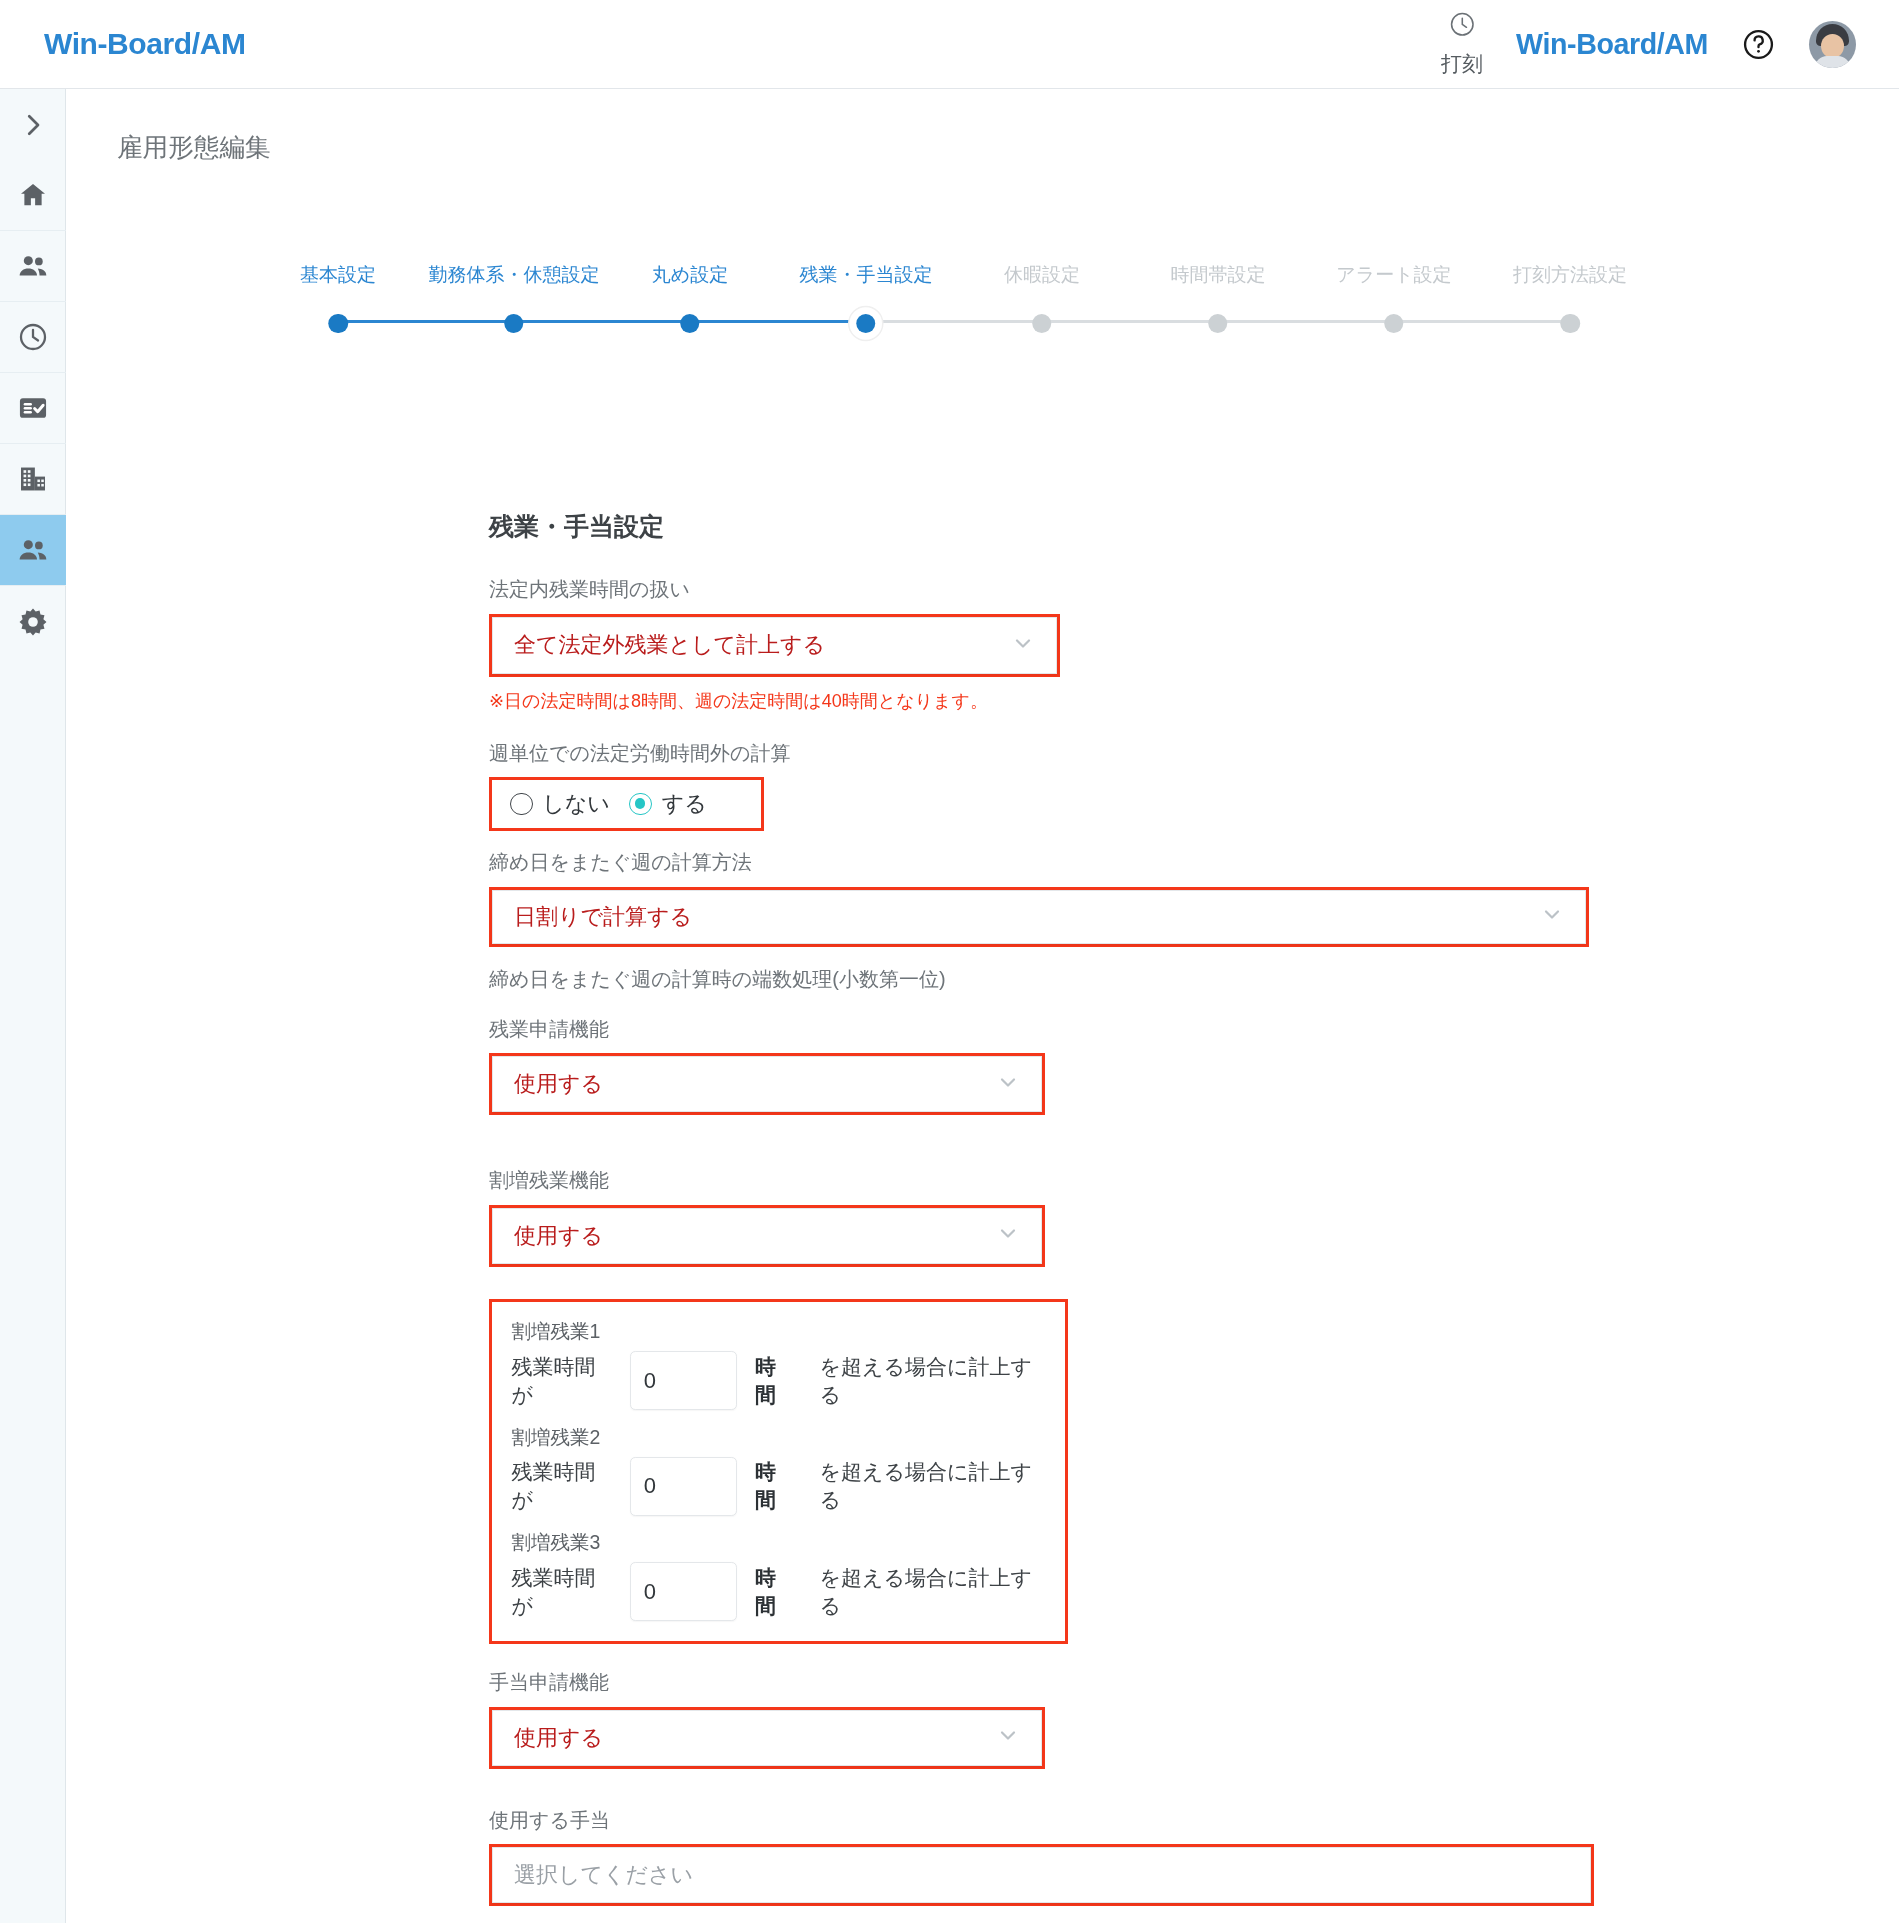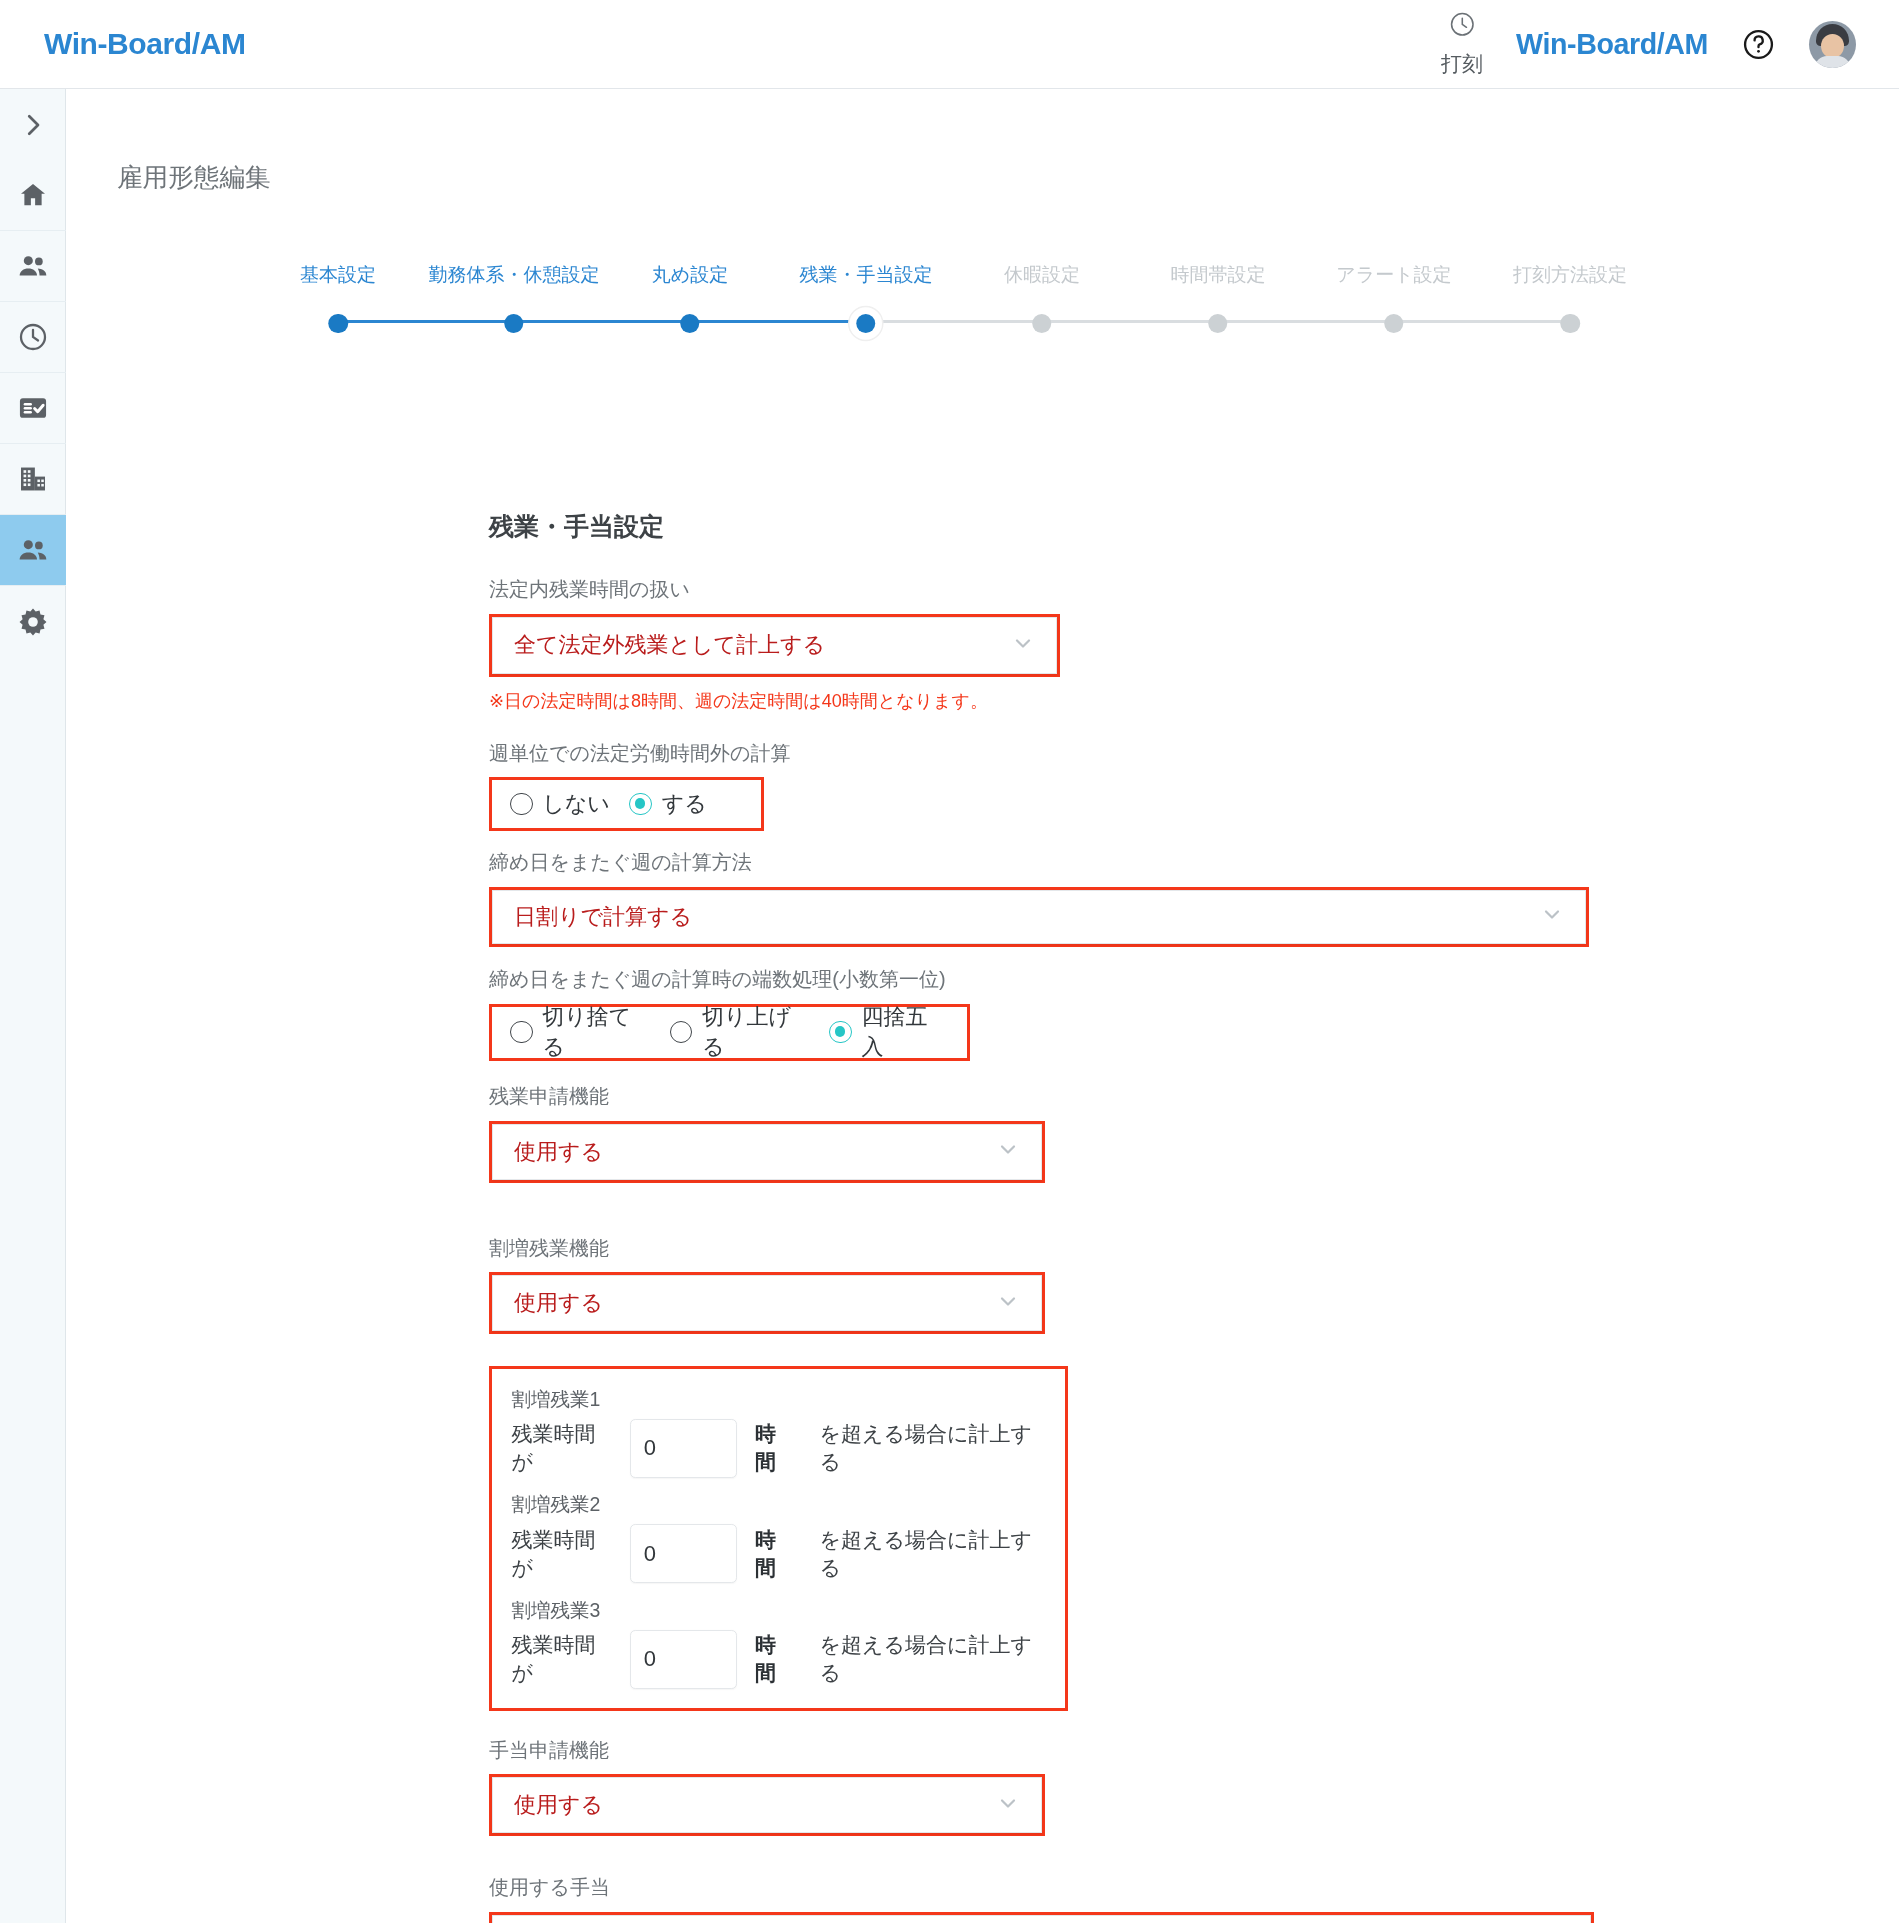--- a/index.html
+++ b/index.html
@@ -108,21 +108,21 @@
 
   
   .main {
     position: absolute;
     top: 89px; left: 67px;
     width: 1833px; height: 1834px;
     background: #ffffff;
     overflow: hidden;
   }
   .page-title {
-    margin-top: 71px;
+    margin-top: 41px;
     margin-left: 50px;
     font-size: 25.6px;
     color: #6e7479;
     font-weight: 400;
   }
 
   
   .stepper {
     position: absolute;
     top: 173px;
@@ -493,36 +493,20 @@
         <span>日割りで計算する</span>
         <span class="chev">
           <svg width="24" height="24" viewBox="0 0 24 24" fill="none" stroke="#bcc2c7" stroke-width="2.2" stroke-linecap="round" stroke-linejoin="round">
               <path d="M6 9.5 L12 15.5 L18 9.5"></path>
             </svg>
         </span>
       </div>
     </div>
 
     <div class="field-label" style="margin-top:19.5px;">締め日をまたぐ週の計算時の端数処理(小数第一位)</div>
-    <div class="hl" style="width:481px; height:57px;">
-      <div class="radio-row" style="height:100%; gap:16.5px;">
-        <label class="radio-opt">
-          <span class="radio-mark"></span>
-          <span class="radio-txt">切り捨てる</span>
-        </label>
-        <label class="radio-opt">
-          <span class="radio-mark"></span>
-          <span class="radio-txt">切り上げる</span>
-        </label>
-        <label class="radio-opt">
-          <span class="radio-mark on"></span>
-          <span class="radio-txt">四捨五入</span>
-        </label>
-      </div>
-    </div>
 
     <div class="field-label" style="margin-top:22.5px;">残業申請機能</div>
     <div class="hl" style="width:556px; height:62px;">
       <div class="select-box" style="height:100%;">
         <span>使用する</span>
         <span class="chev">
           <svg width="24" height="24" viewBox="0 0 24 24" fill="none" stroke="#bcc2c7" stroke-width="2.2" stroke-linecap="round" stroke-linejoin="round">
               <path d="M6 9.5 L12 15.5 L18 9.5"></path>
             </svg>
         </span>

